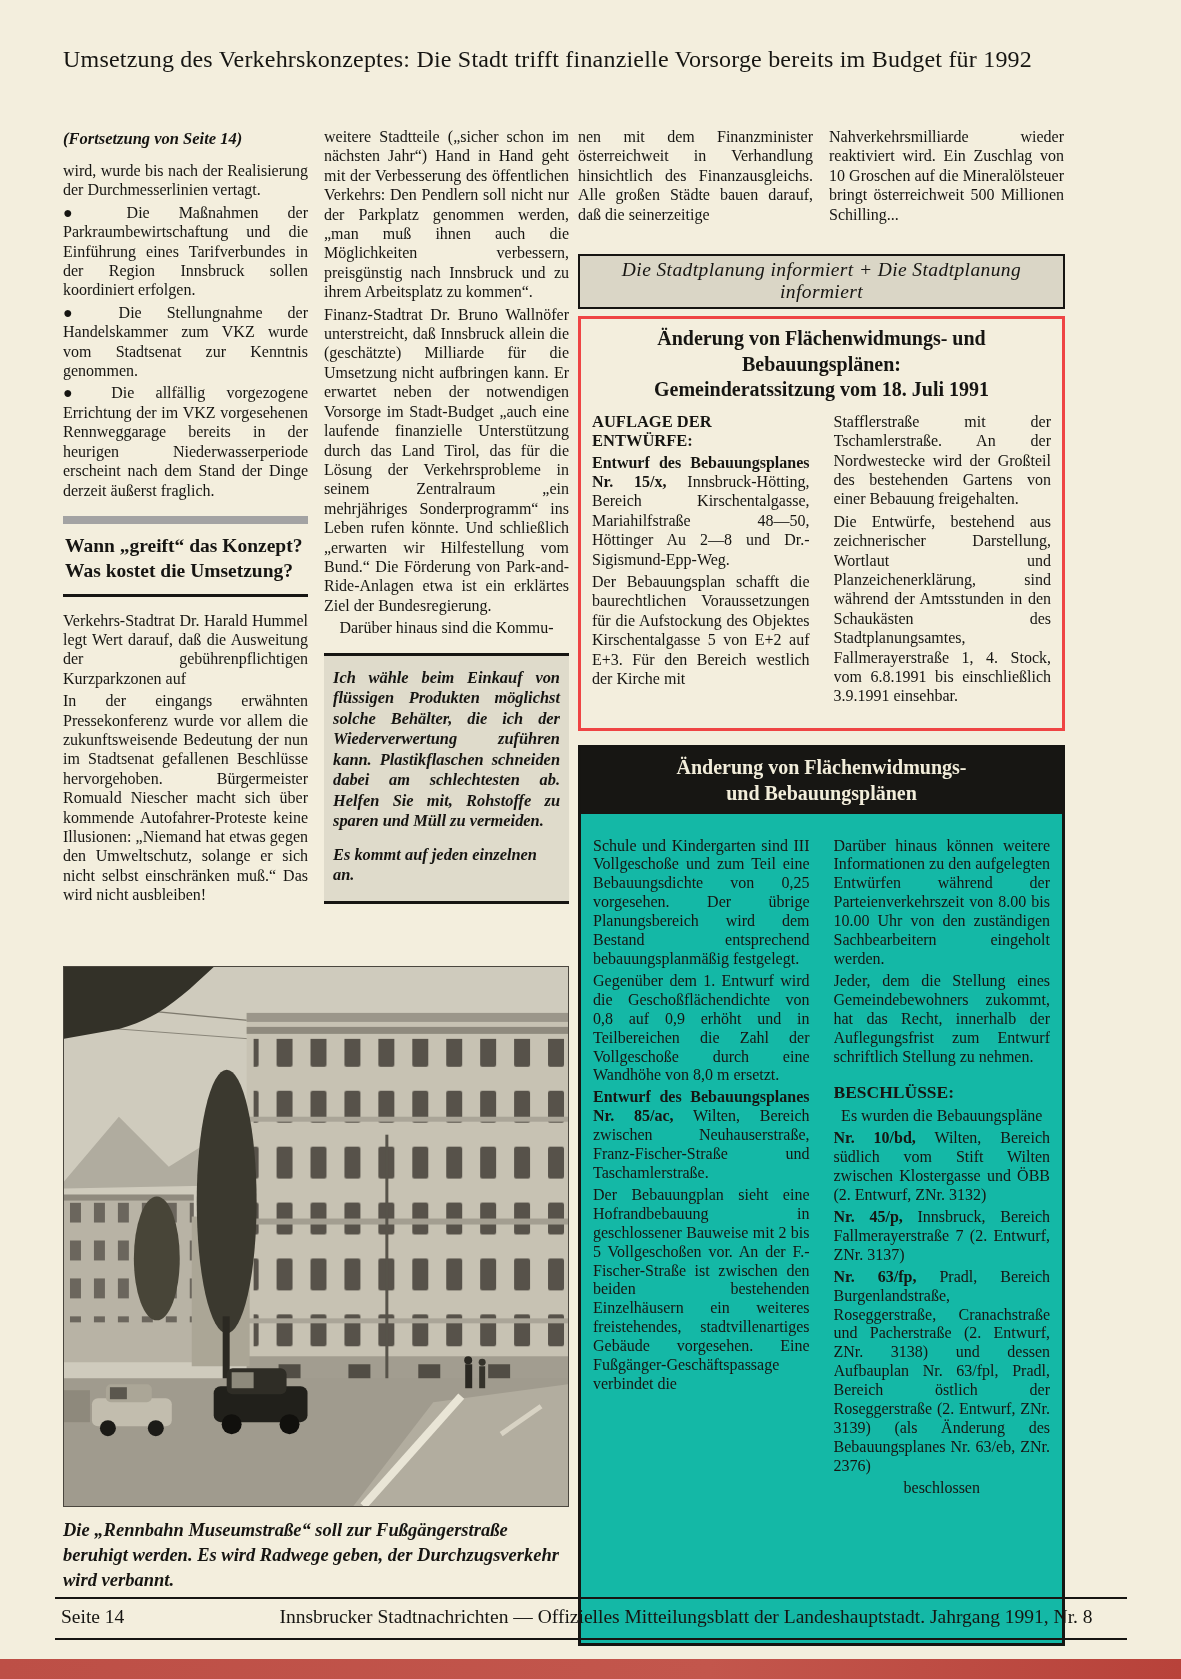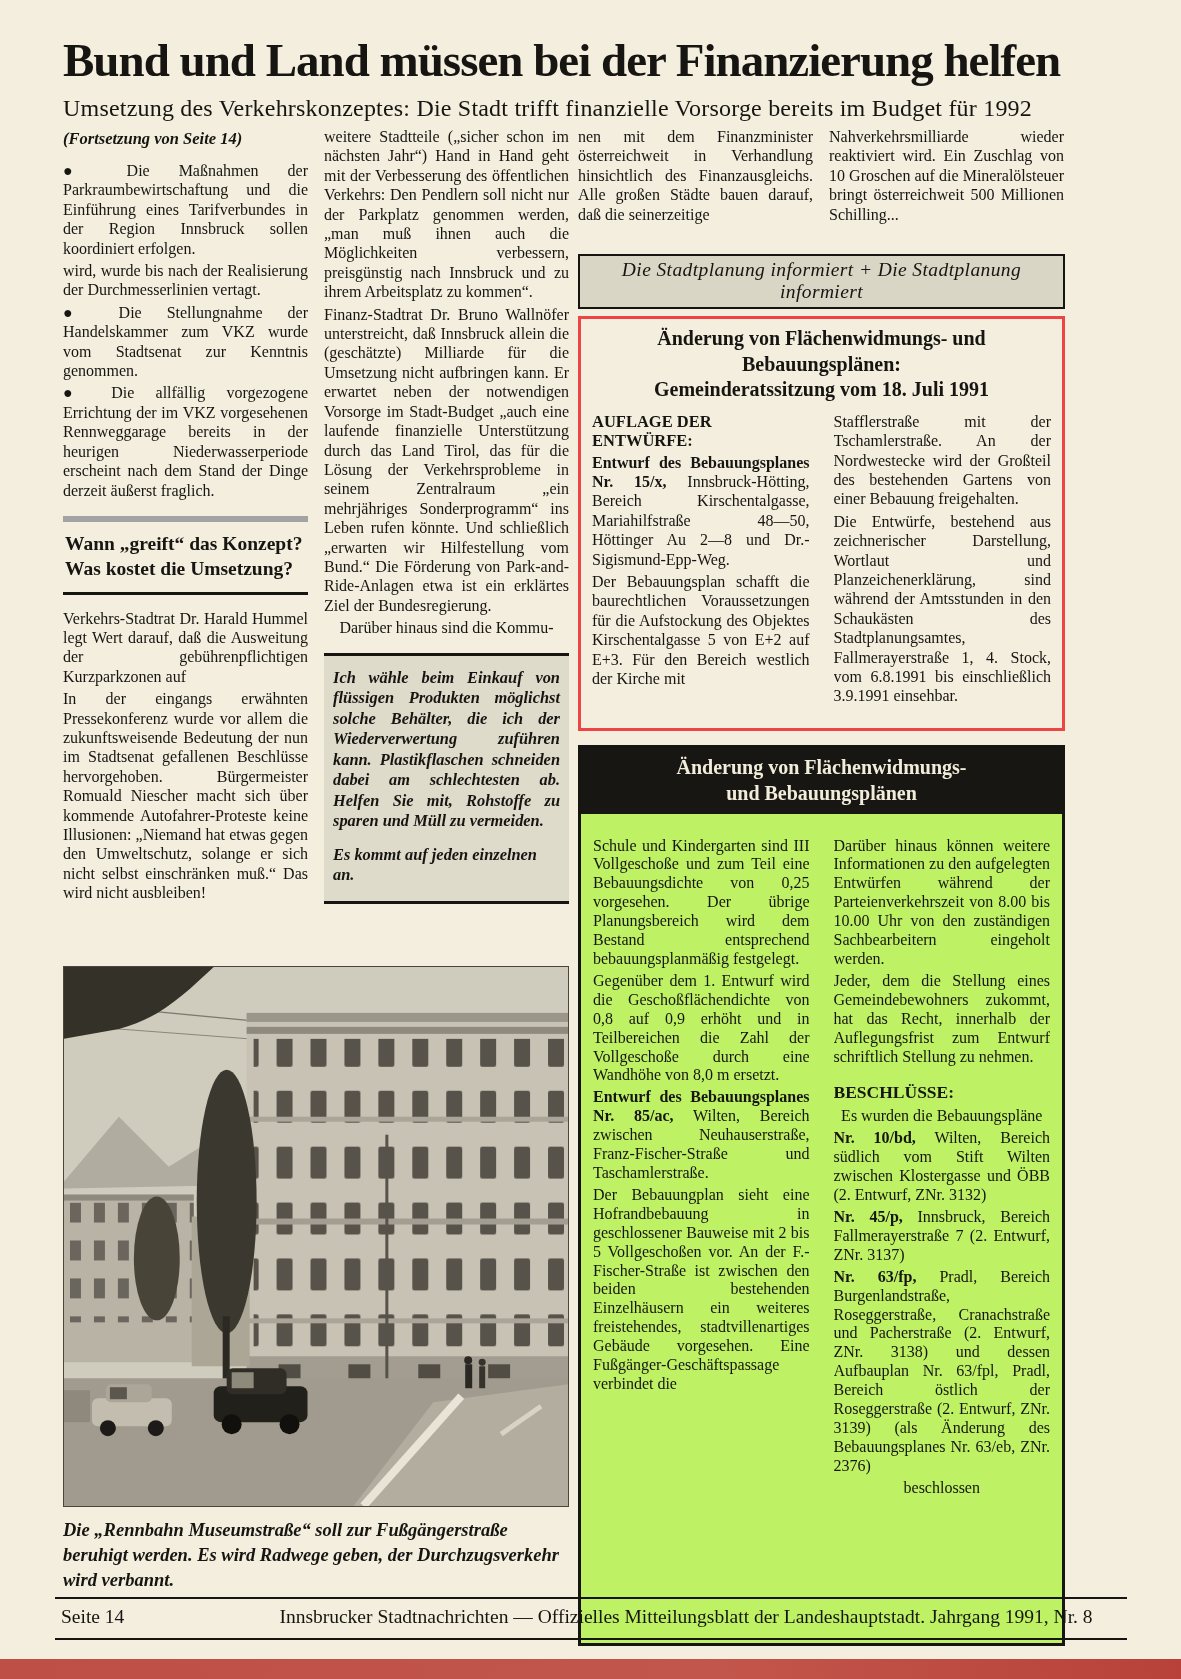--- a/index.html
+++ b/index.html
@@ -14,39 +14,39 @@
   .headline{font-size:47px;font-weight:700;letter-spacing:-1px;line-height:1.04;white-space:nowrap;}
   .subheadline{font-size:24px;margin-top:10px;letter-spacing:0.2px;}
   
   .p{margin:0 0 3px;text-align:justify;font-size:16px;line-height:19.4px;}
   .p.last{text-align:center;}
   .b{font-weight:700;}
   
   .left-cols{position:absolute;left:63px;top:127px;width:506px;height:834px;display:flex;gap:16px;overflow:hidden;}
   .acol{width:245px;overflow:hidden;}
   .cont-note{font-weight:700;font-style:italic;font-size:16.5px;margin:2px 0 12px;}
-  .sec-hd{margin:16px 0 14px;padding:9px 2px 10px;border-top:6px solid #a3a3a3;border-bottom:3px solid #161512;
+  .sec-hd{margin:16px 0 14px;padding:9px 2px 10px;border-top:8px solid #a3a3a3;border-bottom:3px solid #161512;
           font-weight:700;font-size:19.5px;line-height:1.3;}
   .eco-box{margin-top:15px;background:#dfdbcb;border-top:3px solid #161512;border-bottom:3px solid #161512;
            padding:12px 9px 12px;font-weight:700;font-style:italic;}
   .eco-box .p{font-size:16.4px;line-height:20.5px;}
   .eco-close{margin-top:13px;text-align:left;}
   
   .right-col{position:absolute;left:578px;top:127px;width:487px;}
   .top-cols{display:flex;gap:16px;height:112px;overflow:hidden;}
   .top-cols .acol{width:235px;}
   .info-bar{margin-top:15px;border:2px solid #161512;background:#dad6c6;text-align:center;
             font-size:19.5px;padding:3px 0 4px;letter-spacing:0.4px;font-style:italic;}
   .box1{margin-top:7px;border:3px solid #ef4444;padding:7px 11px 10px;background:#f3eedd;}
   .box-title{text-align:center;font-weight:700;font-size:20px;line-height:1.28;}
   .box-cols{display:flex;gap:24px;margin-top:9px;overflow:hidden;}
   .bcol{width:222px;overflow:hidden;}
   .box1 .box-cols{height:306px;}
   .sub-hd{font-weight:700;font-size:16.5px;line-height:19.4px;margin:0 0 2px;}
-  .box2{margin-top:14px;border:3px solid #161512;background:#bef264;}
+  .box2{margin-top:14px;border:3px solid #161512;background:#14b8a6;}
   .banner{background:#171613;color:#f2edda;text-align:center;font-weight:700;font-size:20px;
           line-height:1.32;padding:6px 0 7px;}
   .box2 .box-cols{padding:14px 12px 8px;height:798px;}
   .box2 .p{line-height:18.9px;}
   .beschl-hd{font-weight:700;font-size:17.5px;margin:16px 0 4px;}
   
   .photo{position:absolute;left:63px;top:966px;width:506px;height:541px;border:1px solid #4a463e;box-sizing:border-box;}
   .photo svg{display:block;width:100%;height:100%;}
   .caption{position:absolute;left:63px;top:1518px;width:508px;font-weight:700;font-style:italic;
            font-size:18.5px;line-height:1.35;}
@@ -57,29 +57,28 @@
   .footer .ctr{flex:1;text-align:center;}
   .red-strip{position:absolute;left:0;right:0;bottom:0;height:20px;
              background:linear-gradient(90deg,#bd4f46,#c3564c 60%,#b8423a);}
 </style>
 </head>
 <body>
 
 <div class="page">
 
   <div class="hdr">
-    <div class="headline">Bund und Land müssen bei der Finanzierung helfen</div>
     <div class="subheadline">Umsetzung des Verkehrskonzeptes: Die Stadt trifft finanzielle Vorsorge bereits im Budget für 1992</div>
   </div>
 
   <div class="left-cols">
     <div class="acol">
       <div class="cont-note">(Fortsetzung von Seite 14)</div>
+      <p class="p">wird, wurde bis nach der Realisierung der Durchmesserlinien vertagt.</p>
       <p class="p">● Die Maßnahmen der Parkraumbewirtschaftung und die Einführung eines Tarifverbundes in der Region Innsbruck sollen koordiniert erfolgen.</p>
-      <p class="p">wird, wurde bis nach der Realisierung der Durchmesserlinien vertagt.</p>
       <p class="p">● Die Stellungnahme der Handelskammer zum VKZ wurde vom Stadtsenat zur Kenntnis genommen.</p>
       <p class="p">● Die allfällig vorgezogene Errichtung der im VKZ vorgesehenen Rennweggarage bereits in der heurigen Niederwasserperiode erscheint nach dem Stand der Dinge derzeit äußerst fraglich.</p>
       <div class="sec-hd">
         <div>Wann „greift“ das Konzept?</div>
         <div>Was kostet die Umsetzung?</div>
       </div>
       <p class="p">Verkehrs-Stadtrat Dr. Harald Hummel legt Wert darauf, daß die Ausweitung der gebührenpflichtigen Kurzparkzonen auf</p>
       <p class="p">In der eingangs erwähnten Pressekonferenz wurde vor allem die zukunftsweisende Bedeutung der nun im Stadtsenat gefallenen Beschlüsse hervorgehoben. Bürgermeister Romuald Niescher macht sich über kommende Autofahrer-Proteste keine Illusionen: „Niemand hat etwas gegen den Umweltschutz, solange er sich nicht selbst einschränken muß.“ Das wird nicht ausbleiben!</p>
     </div>
     <div class="acol">

